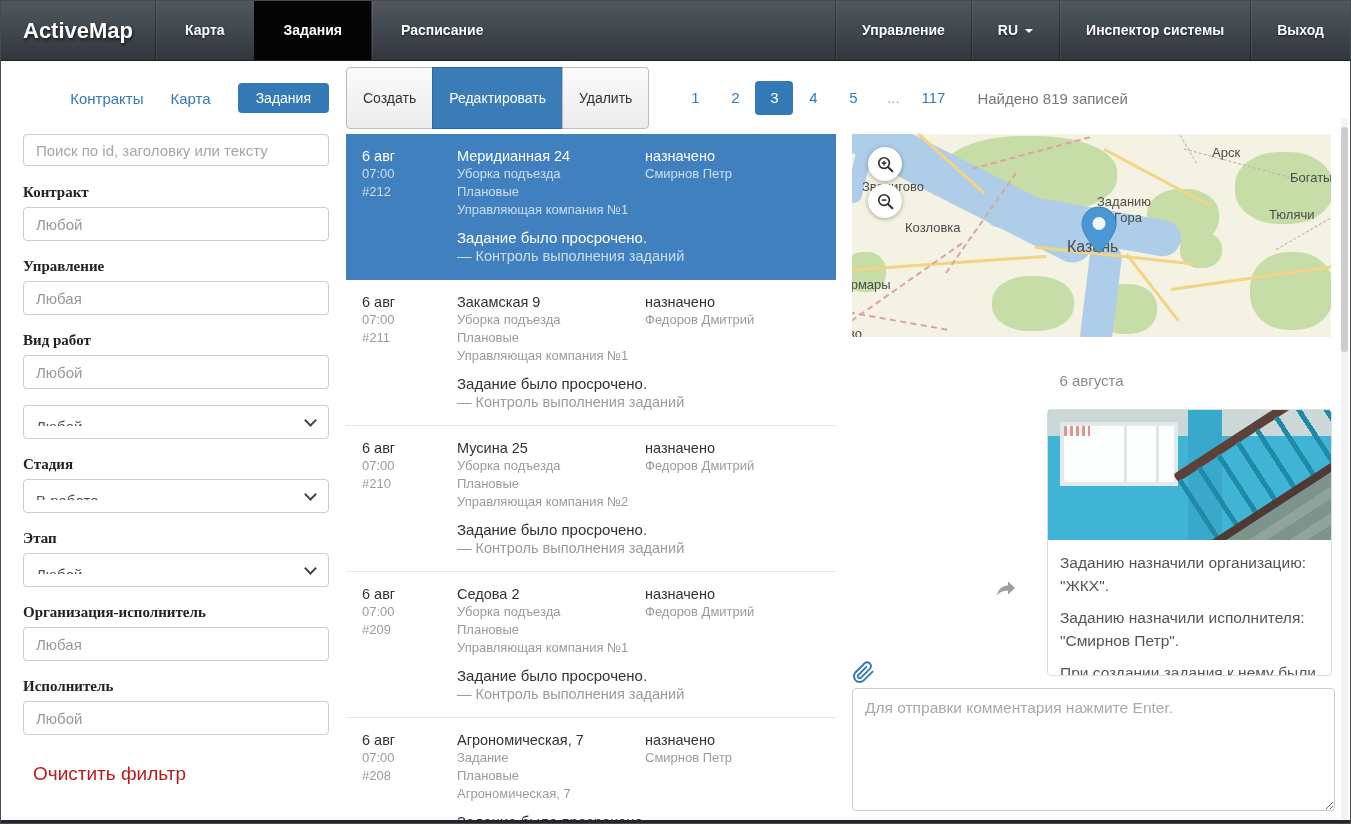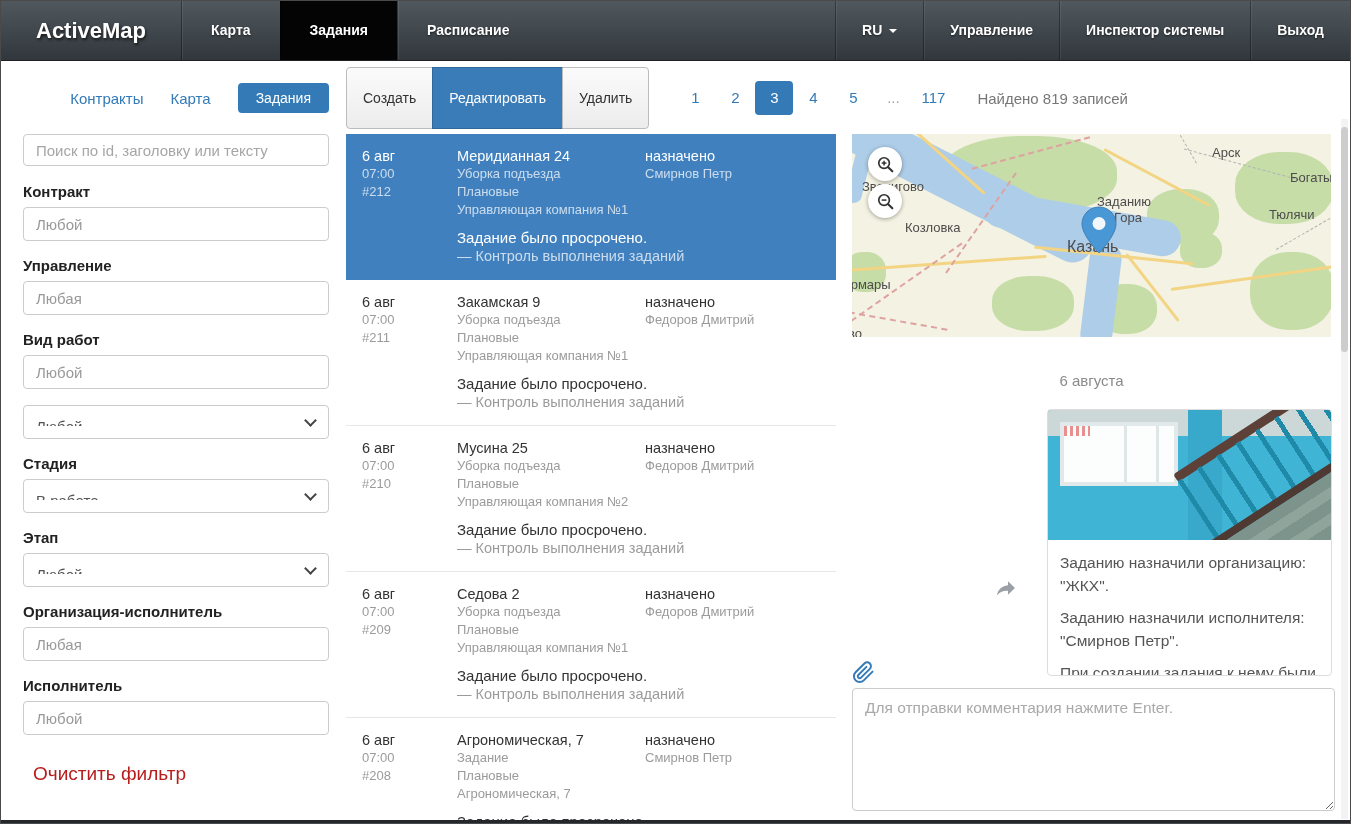--- a/index.html
+++ b/index.html
@@ -6,21 +6,21 @@
   html,body { margin:0; padding:0; background:#888; }
   body { font-family:"Liberation Sans", sans-serif; }
   .frame { position:relative; width:1351px; height:824px; background:#fff;
            border:1px solid #4a4a4a; overflow:hidden; margin:0 auto; }
   .bottom-edge { position:absolute; left:0; right:0; bottom:0; height:3px; background:#23272b; }
 
   
   .navbar { position:absolute; top:0; left:0; right:0; height:60px;
             background:linear-gradient(#50585e,#31373c); border-bottom:1px solid #1e2225;
             display:flex; align-items:stretch; }
-  .brand { color:#fff; font-size:22px; font-weight:bold; line-height:59px; padding:0 35px;
+  .brand { color:#fff; font-size:22px; font-weight:bold; line-height:59px; padding:0 22px;
            text-shadow:1px 2px 3px rgba(0,0,0,.65); white-space:nowrap; }
   .nav-tabs { display:flex; }
   .nav-tab { color:#fff; font-size:14px; font-weight:bold; line-height:59px; padding:0 29px;
              border-left:1px solid rgba(0,0,0,.35); box-shadow:inset 1px 0 0 rgba(255,255,255,.07);
              text-shadow:0 1px 2px rgba(0,0,0,.6); cursor:pointer; white-space:nowrap; }
   .nav-tab.active { background:#040404; box-shadow:none; }
   .nav-right { margin-left:auto; display:flex; }
   .nav-item { color:#fff; font-size:14px; font-weight:bold; line-height:59px; padding:0 26px;
               border-left:1px solid rgba(0,0,0,.35); box-shadow:inset 1px 0 0 rgba(255,255,255,.07);
               text-shadow:0 1px 2px rgba(0,0,0,.6); cursor:pointer; white-space:nowrap; }
@@ -48,21 +48,21 @@
   .page.ellipsis { color:#9aa7b1; cursor:default; }
   .result-count { margin-left:24px; color:#777; font-size:15px; white-space:nowrap; }
 
   
   .sidebar { position:absolute; left:22px; top:133px; width:306px; }
   .search-input { width:100%; height:32px; border:1px solid #ccc; border-radius:4px;
                   padding:6px 12px; font-size:15px; color:#555; outline:none; margin-bottom:17px;
                   font-family:"Liberation Sans", sans-serif; }
   .search-input::placeholder { color:#a6a6a6; }
   .fgroup { margin-bottom:16px; }
-  .flabel { font-size:15px; font-weight:bold; color:#222; line-height:18px; margin-bottom:6px; }
+  .flabel { font-size:15px; font-weight:bold; color:#222; line-height:18px; margin-bottom:6px;font-family:Liberation Serif, serif; }
   .control { width:100%; height:34px; border:1px solid #ccc; border-radius:4px; background:#fff;
              padding:12px 12px; font-size:15px; color:#999; outline:none;
              font-family:"Liberation Sans", sans-serif; }
   select.control { color:#555; -webkit-appearance:none; appearance:none; padding-right:30px; }
   .select-wrap { position:relative; }
   .select-wrap::after { content:""; position:absolute; right:14px; top:11px; width:7px; height:7px;
                         border-right:2px solid #444; border-bottom:2px solid #444;
                         transform:rotate(45deg); pointer-events:none; }
   .clear-link { display:inline-block; margin:12px 16px 0 10px; color:#b91c1c; font-size:19px; cursor:pointer; }
 
@@ -137,22 +137,22 @@
 <div class="frame">
 
   <div class="navbar">
     <div class="brand">ActiveMap</div>
     <div class="nav-tabs" id="nav-tabs">
         <div class="nav-tab">Карта</div>
         <div class="nav-tab active">Задания</div>
         <div class="nav-tab">Расписание</div>
       </div>
     <div class="nav-right" id="nav-right">
+        <div class="nav-item"><span>Управление</span></div>
         <div class="nav-item"><span>RU</span><span class="caret"></span></div>
-        <div class="nav-item"><span>Управление</span></div>
         <div class="nav-item"><span>Инспектор системы</span></div>
         <div class="nav-item"><span>Выход</span></div>
       </div>
   </div>
 
   <div class="subnav">
     <span id="subnav-links" style="display:flex;gap:27px;">
         <a class="subnav-link">Контракты</a>
         <a class="subnav-link">Карта</a>
       </span>

